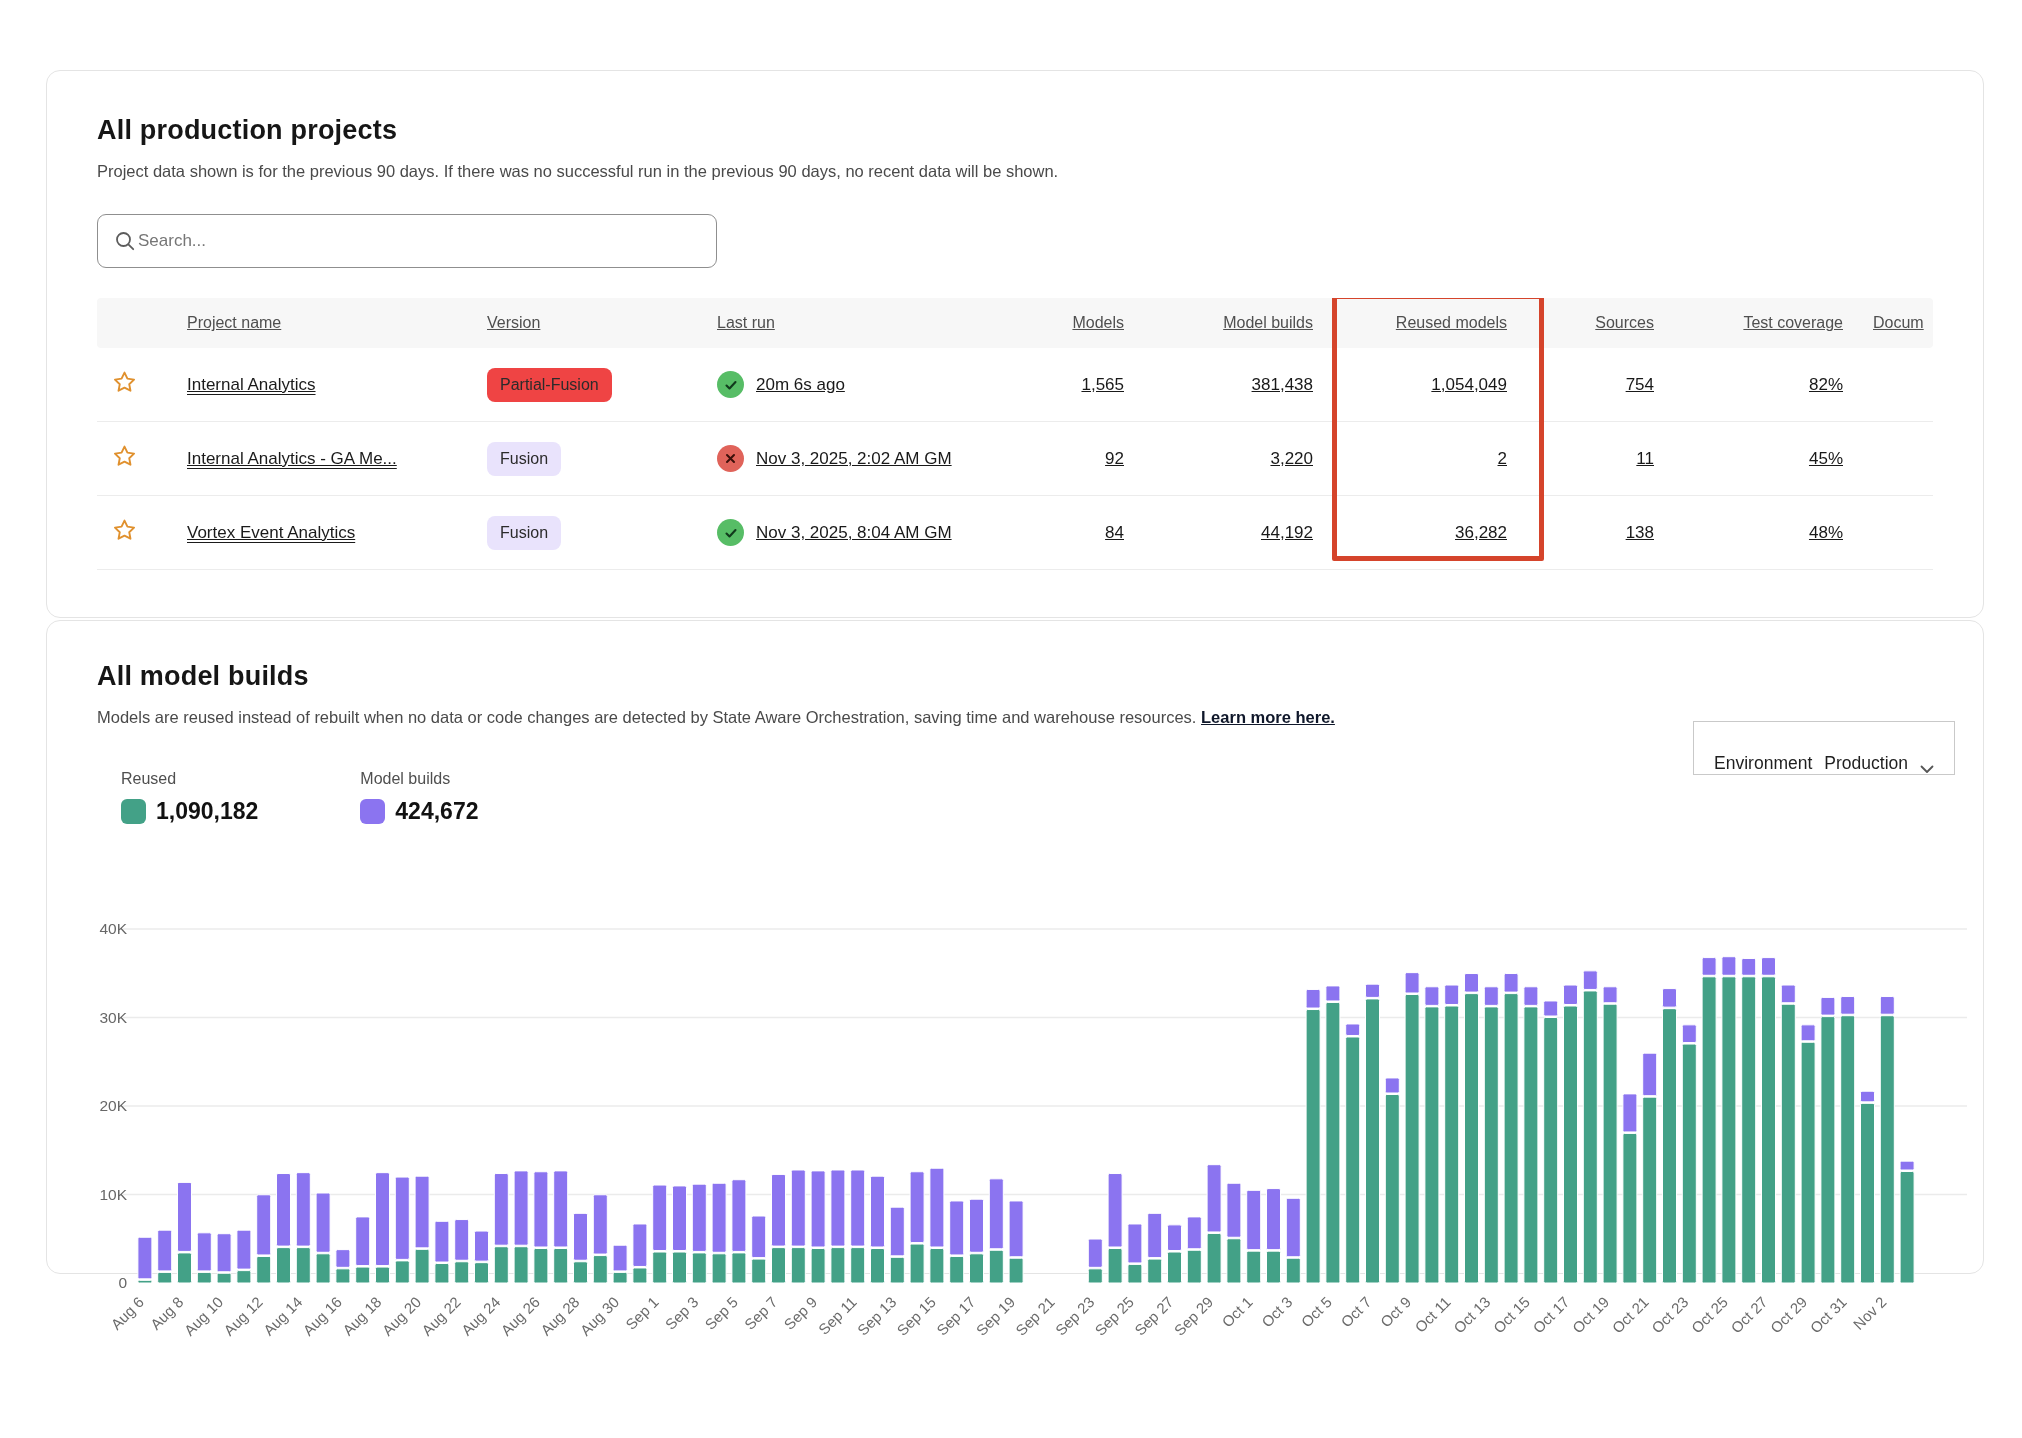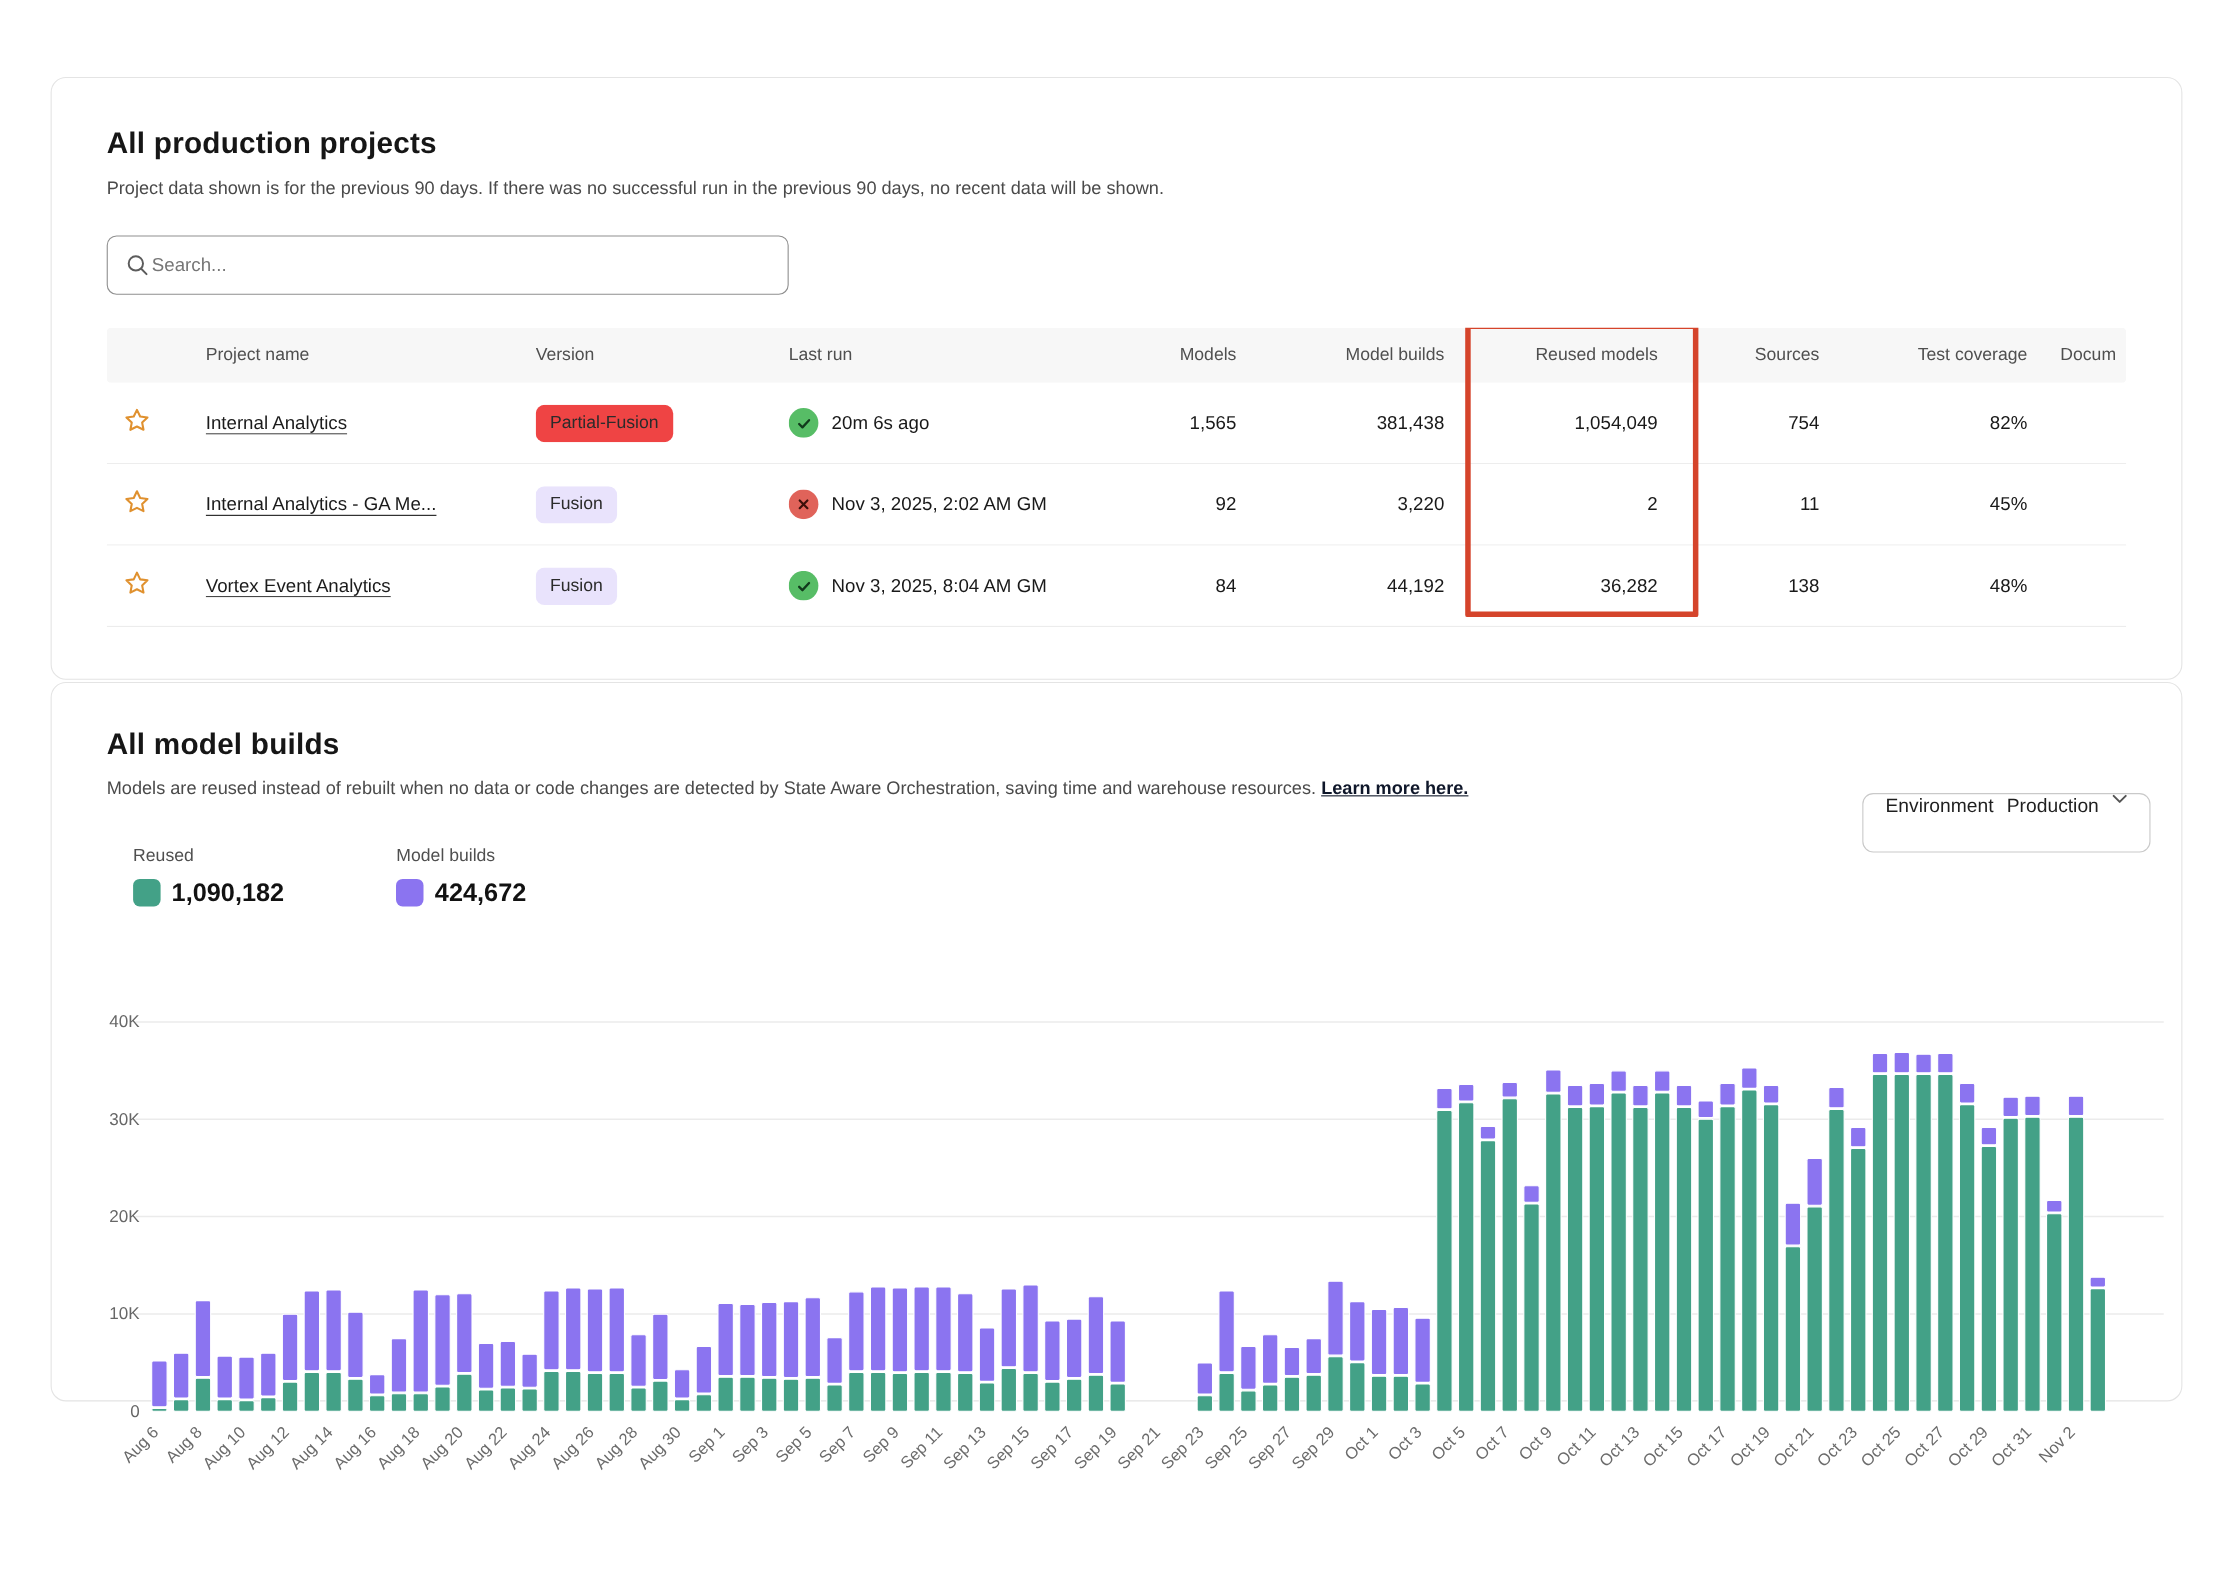--- a/index.html
+++ b/index.html
@@ -30,20 +30,21 @@
     font-family:"Liberation Sans",sans-serif;
   }
   .search-box input::placeholder{color:#767676;}
 
   
   .table{margin-top:30px;position:relative;overflow:hidden;width:100%;}
   .trow{
     display:grid;
     grid-template-columns:90px 300px 230px 320px 105px 193px 212px 125px 195px 88px;
     align-items:center;
+    text-decoration:underline;
   }
   .thead{height:50px;background:#f7f7f7;color:#4f4f4f;font-size:16px;border-radius:4px;}
   .tbody-row{height:73px;border-bottom:1px solid #ececec;font-size:17px;color:#191919;background:#fff;}
   .cell{white-space:nowrap;overflow:hidden;}
   .num{text-align:right;padding-right:18px;}
   .num.mbuilds{padding-right:22px;}
   .num.reused{padding-right:40px;}
   .num.cover{padding-right:24px;}
   .doc-col{padding-left:6px;}
   .star-cell{padding-left:14px;display:flex;align-items:center;}
@@ -55,22 +56,22 @@
   .status-dot{width:27px;height:27px;border-radius:50%;display:flex;align-items:center;justify-content:center;flex:0 0 auto;}
   .status-dot.success{background:#57bd66;}
   .status-dot.error{background:#e0635a;}
   .highlight-box{
     position:absolute;left:1235px;top:-4px;width:212px;height:267px;
     border:5px solid #d5442b;border-radius:2px;pointer-events:none;box-sizing:border-box;
   }
 
   
   .env-btn{
-    position:absolute;top:100px;right:28px;height:52px;border:1px solid #c9c9c9;border-radius:10px;
-    display:flex;align-items:flex-start;gap:12px;padding:0 20px;font-size:17.5px;color:#1f1f1f;background:#fff;cursor:pointer;
+    position:absolute;top:100px;right:28px;height:52px;border:1px solid #c9c9c9;border-radius:0;
+    display:flex;align-items:flex-end;gap:12px;padding:0 20px;font-size:17.5px;color:#1f1f1f;background:#fff;cursor:pointer;
   }
   .legend{margin-top:42px;margin-left:24px;display:flex;gap:102px;}
   .legend-label{font-size:16px;color:#4f4f4f;}
   .legend-value-row{display:flex;align-items:center;gap:10px;margin-top:10px;}
   .swatch{width:25px;height:25px;border-radius:6px;flex:0 0 auto;}
   .swatch.green{background:#43a187;}
   .swatch.purple{background:#8b74f0;}
   .legend-value{font-size:23px;font-weight:700;color:#121212;}
 
   .chart-wrap{position:absolute;left:40px;top:288px;width:1900px;height:480px;}

